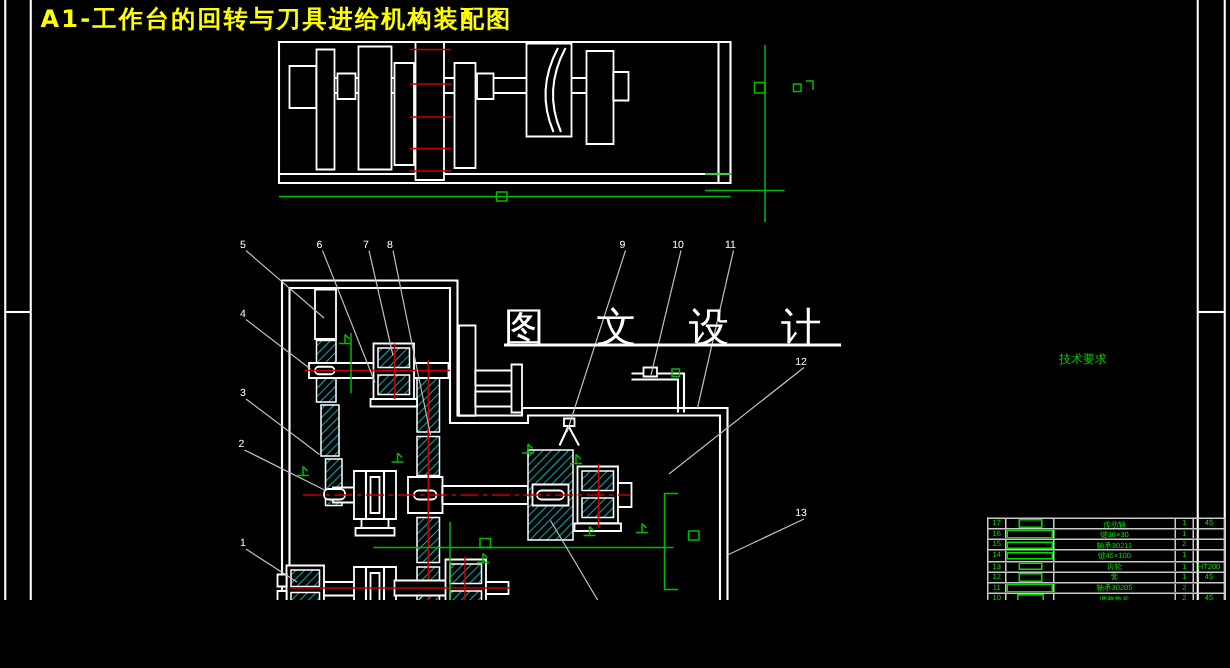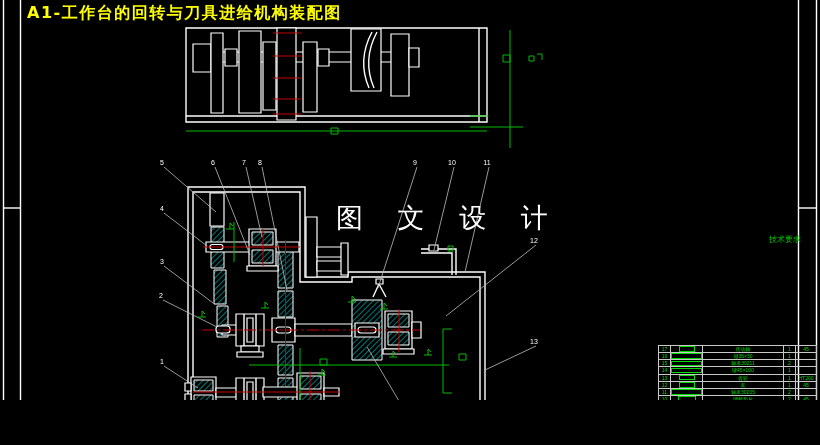--- a/index.html
+++ b/index.html
@@ -2,24 +2,24 @@
 <html><head>
 <meta charset="utf-8">
 <style>
   html,body{margin:0;padding:0;background:#000;}
   #stage{position:relative;width:820px;height:400px;background:#000;overflow:hidden;
          font-family:"Liberation Sans",sans-serif;}
   #art{position:absolute;left:0;top:0;}
   .title{position:absolute;left:27px;top:3px;color:#ffff00;font-size:16px;font-weight:bold;
          letter-spacing:1.5px;white-space:nowrap;font-family:"DejaVu Sans",sans-serif;}
   .watermark{position:absolute;left:336px;top:200px;color:#ffffff;font-size:27px;
-         letter-spacing:13px;white-space:nowrap;font-family:"DejaVu Serif",serif;}
+         letter-spacing:13px;white-space:nowrap;font-family:"DejaVu Serif",serif;text-decoration:underline;}
   .tech{position:absolute;left:643px;top:234px;width:158px;color:#00cc00;
         font-size:7.5px;line-height:12.4px;}
-  .tech .t-title{text-align:right;font-size:8px;margin-bottom:1px;}
+  .tech .t-title{text-align:center;font-size:8px;margin-bottom:1px;}
   .bom{position:absolute;left:658px;top:345px;width:159px;color:#00dd00;font-size:5px;}
   .bom-row{display:flex;height:7.15px;box-sizing:border-box;border-top:1px solid #c9c9c9;
            border-left:1px solid #c9c9c9;border-right:1px solid #c9c9c9;align-items:center;overflow:hidden;}
   .bom-row:last-child{border-bottom:1px solid #c9c9c9;}
   .c-no{width:11px;text-align:center;flex:none;}
   .c-sk{width:31px;flex:none;display:flex;align-items:center;justify-content:center;
         border-left:1px solid #c9c9c9;border-right:1px solid #c9c9c9;height:100%;}
   .c-sk i{display:block;height:3.5px;border:1px solid #00dd00;}
   .c-nm{flex:1;text-align:center;overflow:hidden;white-space:nowrap;}
   .c-q{width:11px;text-align:center;flex:none;border-left:1px solid #c9c9c9;height:100%;line-height:6px;}

